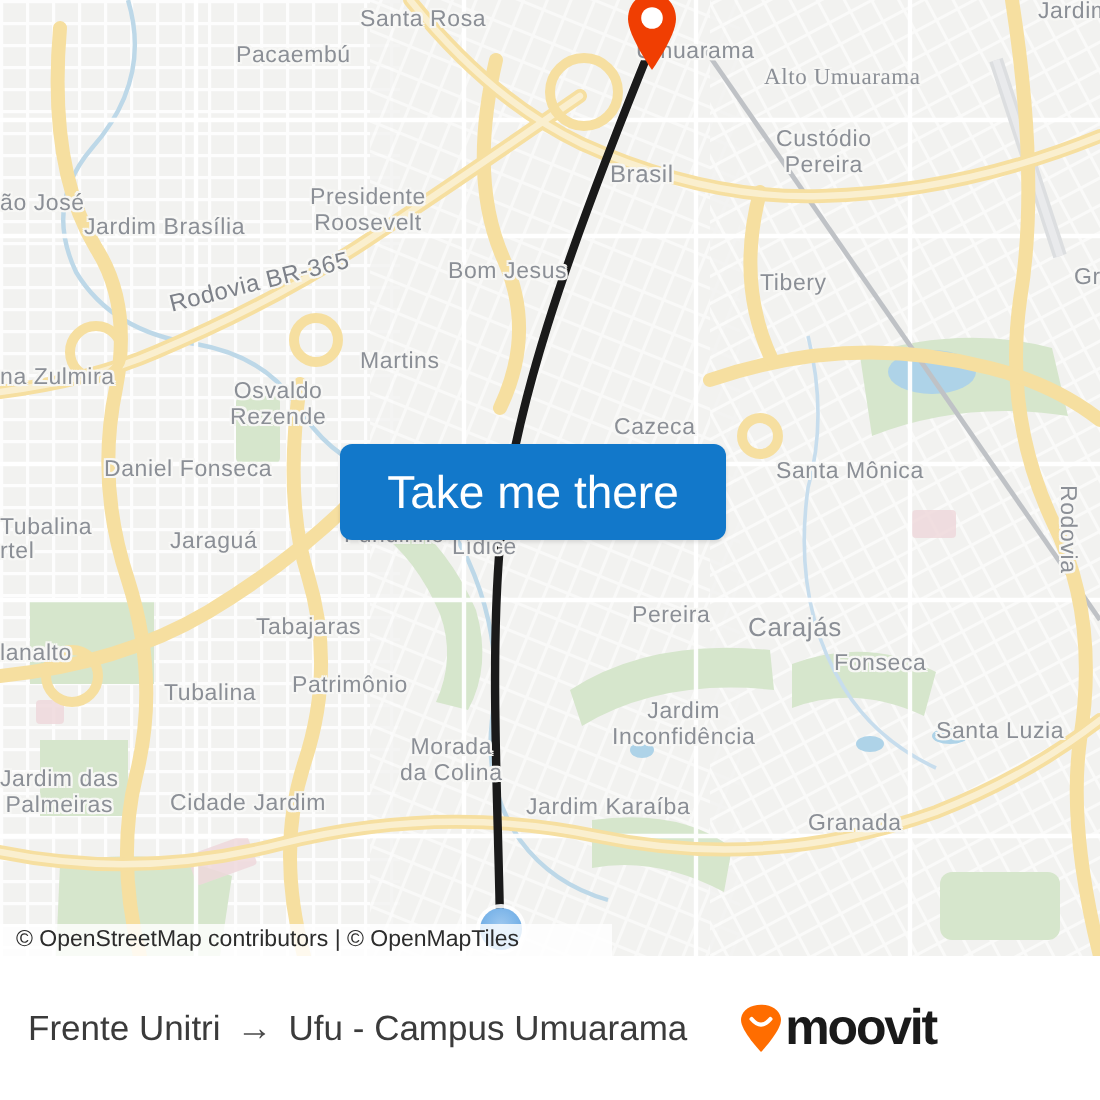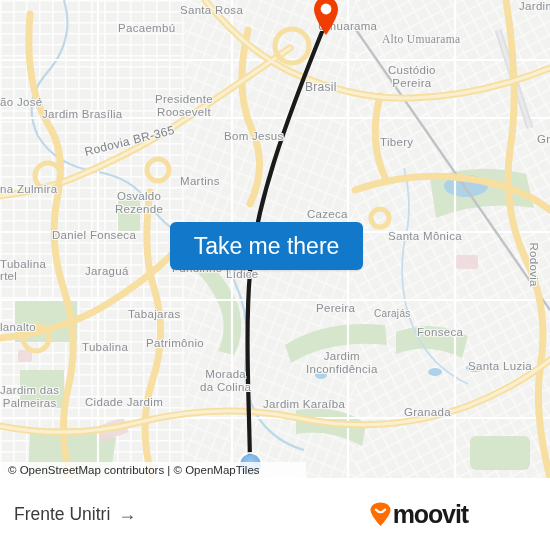--- a/index.html
+++ b/index.html
@@ -291,21 +291,21 @@
         <div class="lbl" style="left: 52px; top: 229px; font-size: 11.5px;">Daniel Fonseca</div>
         <div class="lbl" style="left: 388px; top: 230px; font-size: 11.5px;">Santa Mônica</div>
         <div class="lbl" style="left: 0px; top: 258px; font-size: 11.5px;">Tubalina</div>
         <div class="lbl" style="left: 0px; top: 270px; font-size: 11.5px;">rtel</div>
         <div class="lbl" style="left: 85px; top: 265px; font-size: 11.5px;">Jaraguá</div>
         <div class="lbl" style="left: 172px; top: 262px; font-size: 11.5px;">Fundinho</div>
         <div class="lbl" style="left: 226px; top: 268px; font-size: 11.5px;">Lídice</div>
         <div class="lbl" style="left: 533px; top: 236px; font-size: 11.5px; transform: rotate(90deg); transform-origin: left center;">Rodovia</div>
         <div class="lbl" style="left: 128px; top: 283px; font-size: 11.5px; margin-top: 25px;">Tabajaras</div>
         <div class="lbl" style="left: 316px; top: 302px; font-size: 11.5px;">Pereira</div>
-        <div class="lbl" style="left: 374px; top: 307px; font-size: 10px; text-align: center;">Carajás</div>
+        <div class="lbl" style="left: 374px; top: 307px; font-size: 13px; text-align: center;">Carajás</div>
         <div class="lbl" style="left: 0px; top: 321px; font-size: 11.5px;">lanalto</div>
         <div class="lbl" style="left: 417px; top: 326px; font-size: 11.5px;">Fonseca</div>
         <div class="lbl" style="left: 82px; top: 341px; font-size: 11.5px;">Tubalina</div>
         <div class="lbl" style="left: 146px; top: 337px; font-size: 11.5px;">Patrimônio</div>
         <div class="lbl two" style="left: 306px; top: 350px; font-size: 11.5px;">Jardim
 Inconfidência</div>
         <div class="lbl" style="left: 468px; top: 360px; font-size: 11.5px;">Santa Luzia</div>
         <div class="lbl two" style="left: 0px; top: 384px; font-size: 11.5px;">Jardim das
 Palmeiras</div>
         <div class="lbl two" style="left: 200px; top: 368px; font-size: 11.5px;">Morada
@@ -331,20 +331,21 @@
     <div id="attrib">
       <span class="bg"></span>
       <span>© OpenStreetMap contributors | © OpenMapTiles</span>
     </div>
   </div>
 
   <div id="footer">
     <div id="route-title">
       <span>Frente Unitri</span>
       <span class="arrow">→</span>
+      <span>Ufu - Campus Umuarama</span>
     </div>
     <div id="brand">
       <svg width="23" height="25" viewBox="0 0 23 25">
         <path d="M11.5 24 C11.5 24 21.5 13.5 21.5 8 C21.5 3.4 17 0.4 11.5 0.4 C6 0.4 1.5 3.4 1.5 8 C1.5 13.5 11.5 24 11.5 24 Z" fill="#ff6d00"></path>
         <path d="M6.8 7.5 q4.7 5.6 9.4 0" fill="none" stroke="#ffffff" stroke-width="2.1" stroke-linecap="round"></path>
       </svg>
       <span class="word">moovit</span>
     </div>
   </div>
 

